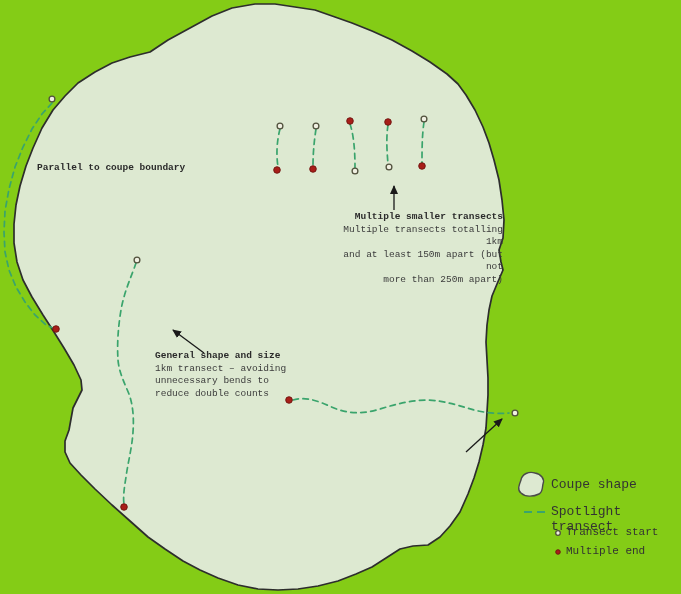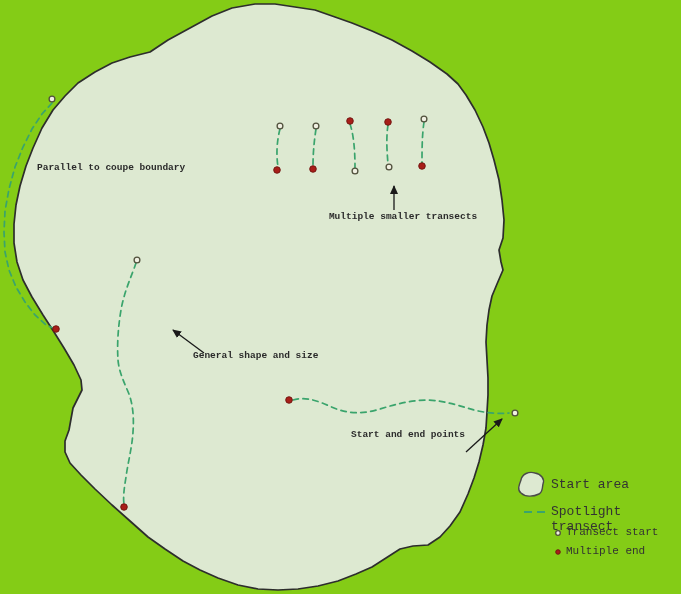--- a/index.html
+++ b/index.html
@@ -135,30 +135,35 @@
       539,494 C533,497 525,497 521,493 C517,490 519,485 521,480 Z"></path>
     <path class="legend-dash" d="M524,512 L532,512 M537,512 L545,512"></path>
     <circle class="start-marker" cx="558" cy="533" r="2.3"></circle>
     <circle class="end-marker" cx="558" cy="552" r="2.3"></circle>
   </svg>
 
   <div class="note" style="left:37px;top:162px;width:178px;">
     <div class="title">Parallel to coupe boundary</div>
   </div>
 
-  <div class="note centered" style="left:317px;top:211px;width:172px;">
+  <div class="note centered" style="left:331px;top:211px;width:172px;text-align:right;">
     <div class="title">Multiple smaller transects</div>
+    <div class="body">Multiple transects totalling 1km
+and at least 150m apart (but not
+more than 250m apart)</div>
   </div>
 
-  <div class="note" style="left:155px;top:350px;width:145px;margin-left:38px;">
+  <div class="note" style="left:155px;top:350px;width:145px;">
     <div class="title">General shape and size</div>
+    <div class="body">1km transect – avoiding
+unnecessary bends to
+reduce double counts</div>
   </div>
 
   <div class="note" style="left:351px;top:429px;width:165px;">
-    <div class="title">Start and end points</div>
   </div>
 
-  <div class="legend-label main" style="left:551px;top:477px;">Start area</div>
+  <div class="legend-label main" style="left:551px;top:477px;">Coupe shape</div>
   <div class="legend-label main" style="left:551px;top:504px;">Spotlight transect</div>
   <div class="legend-label sub" style="left:566px;top:526px;">Transect start</div>
   <div class="legend-label sub" style="left:566px;top:545px;">Multiple end</div>
 
 </div>
 
 </body></html>

